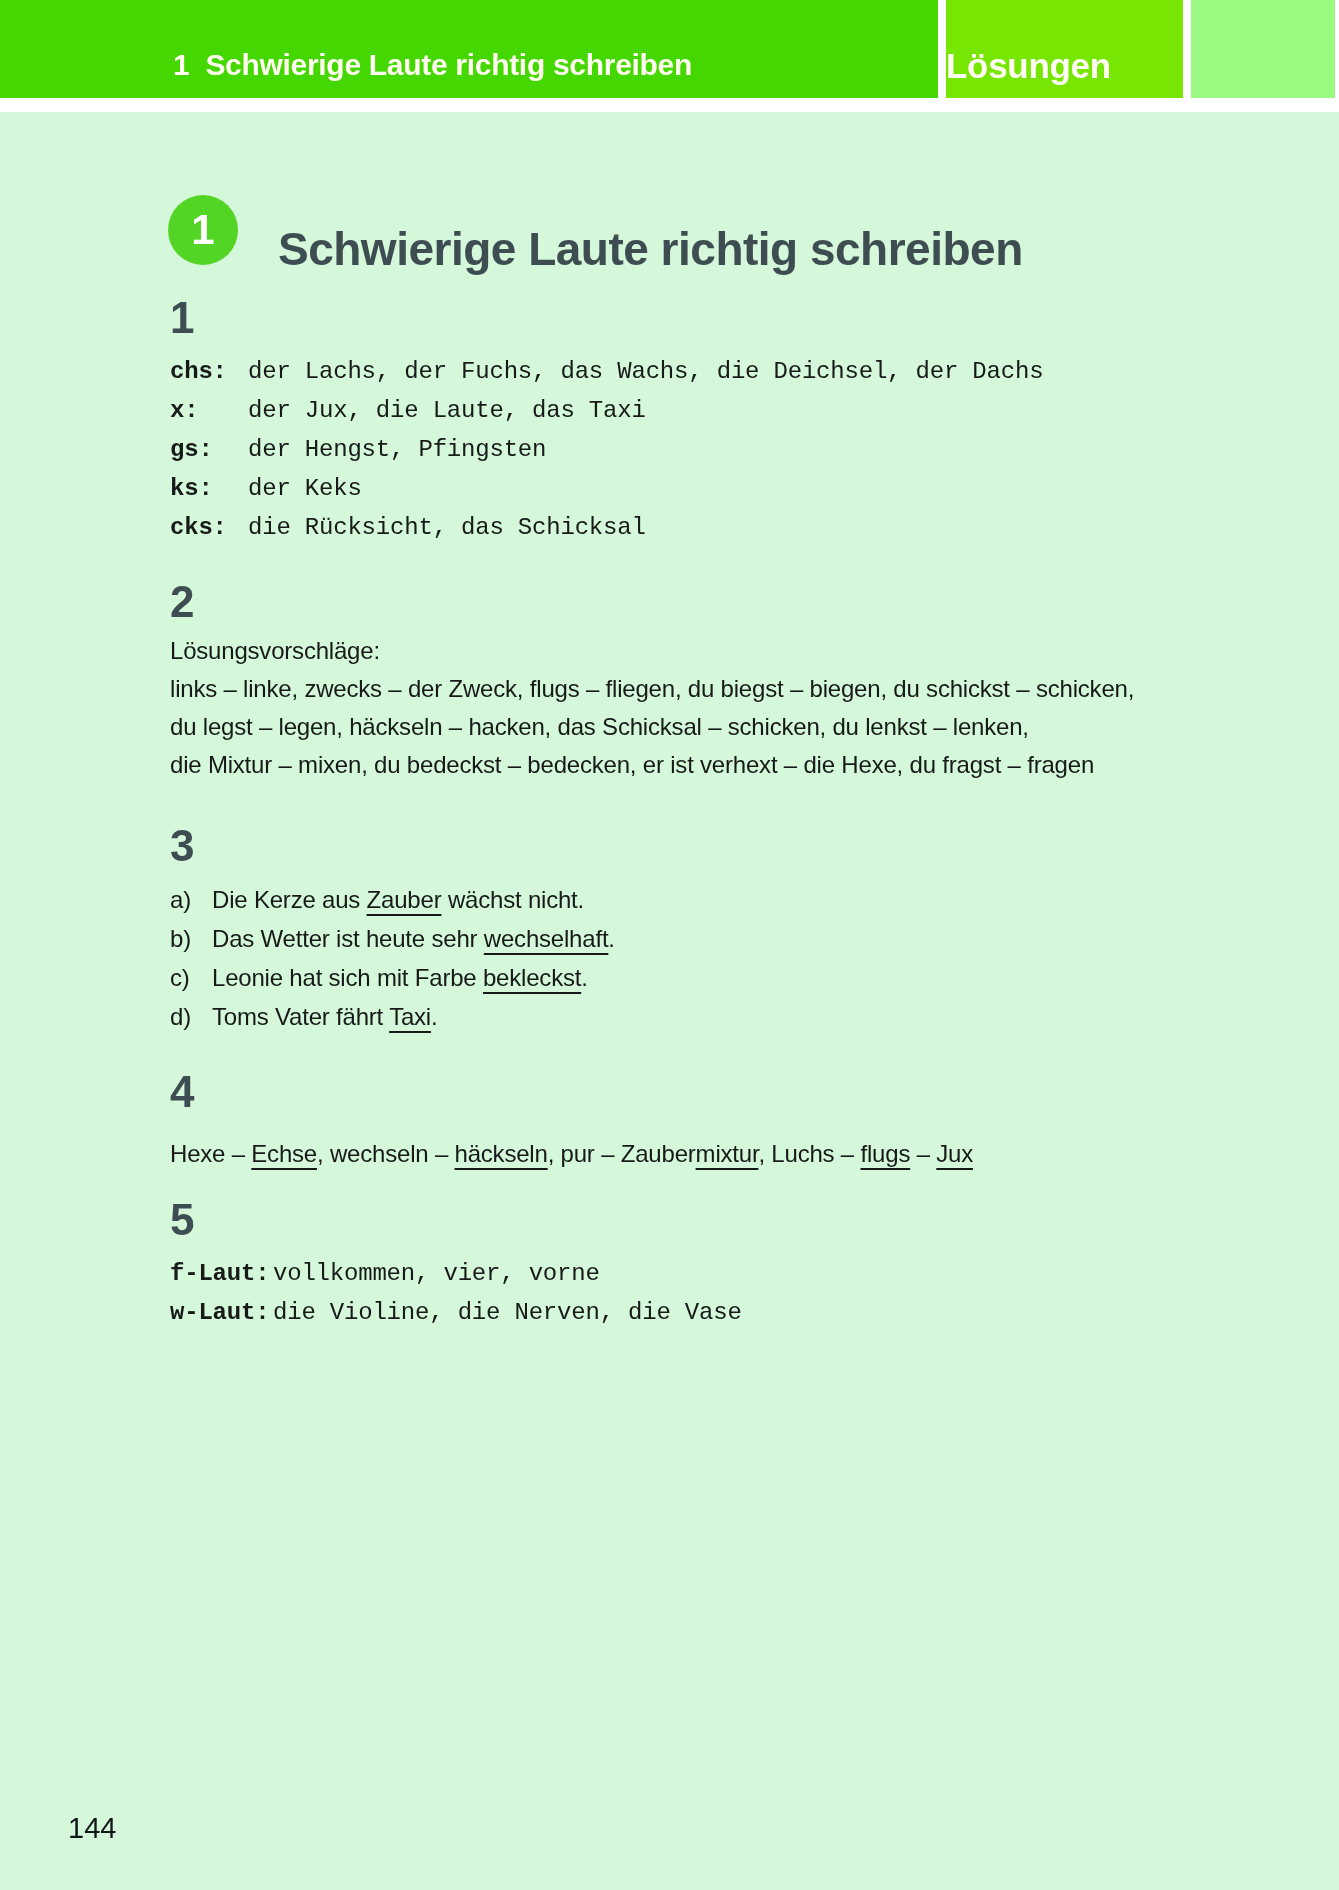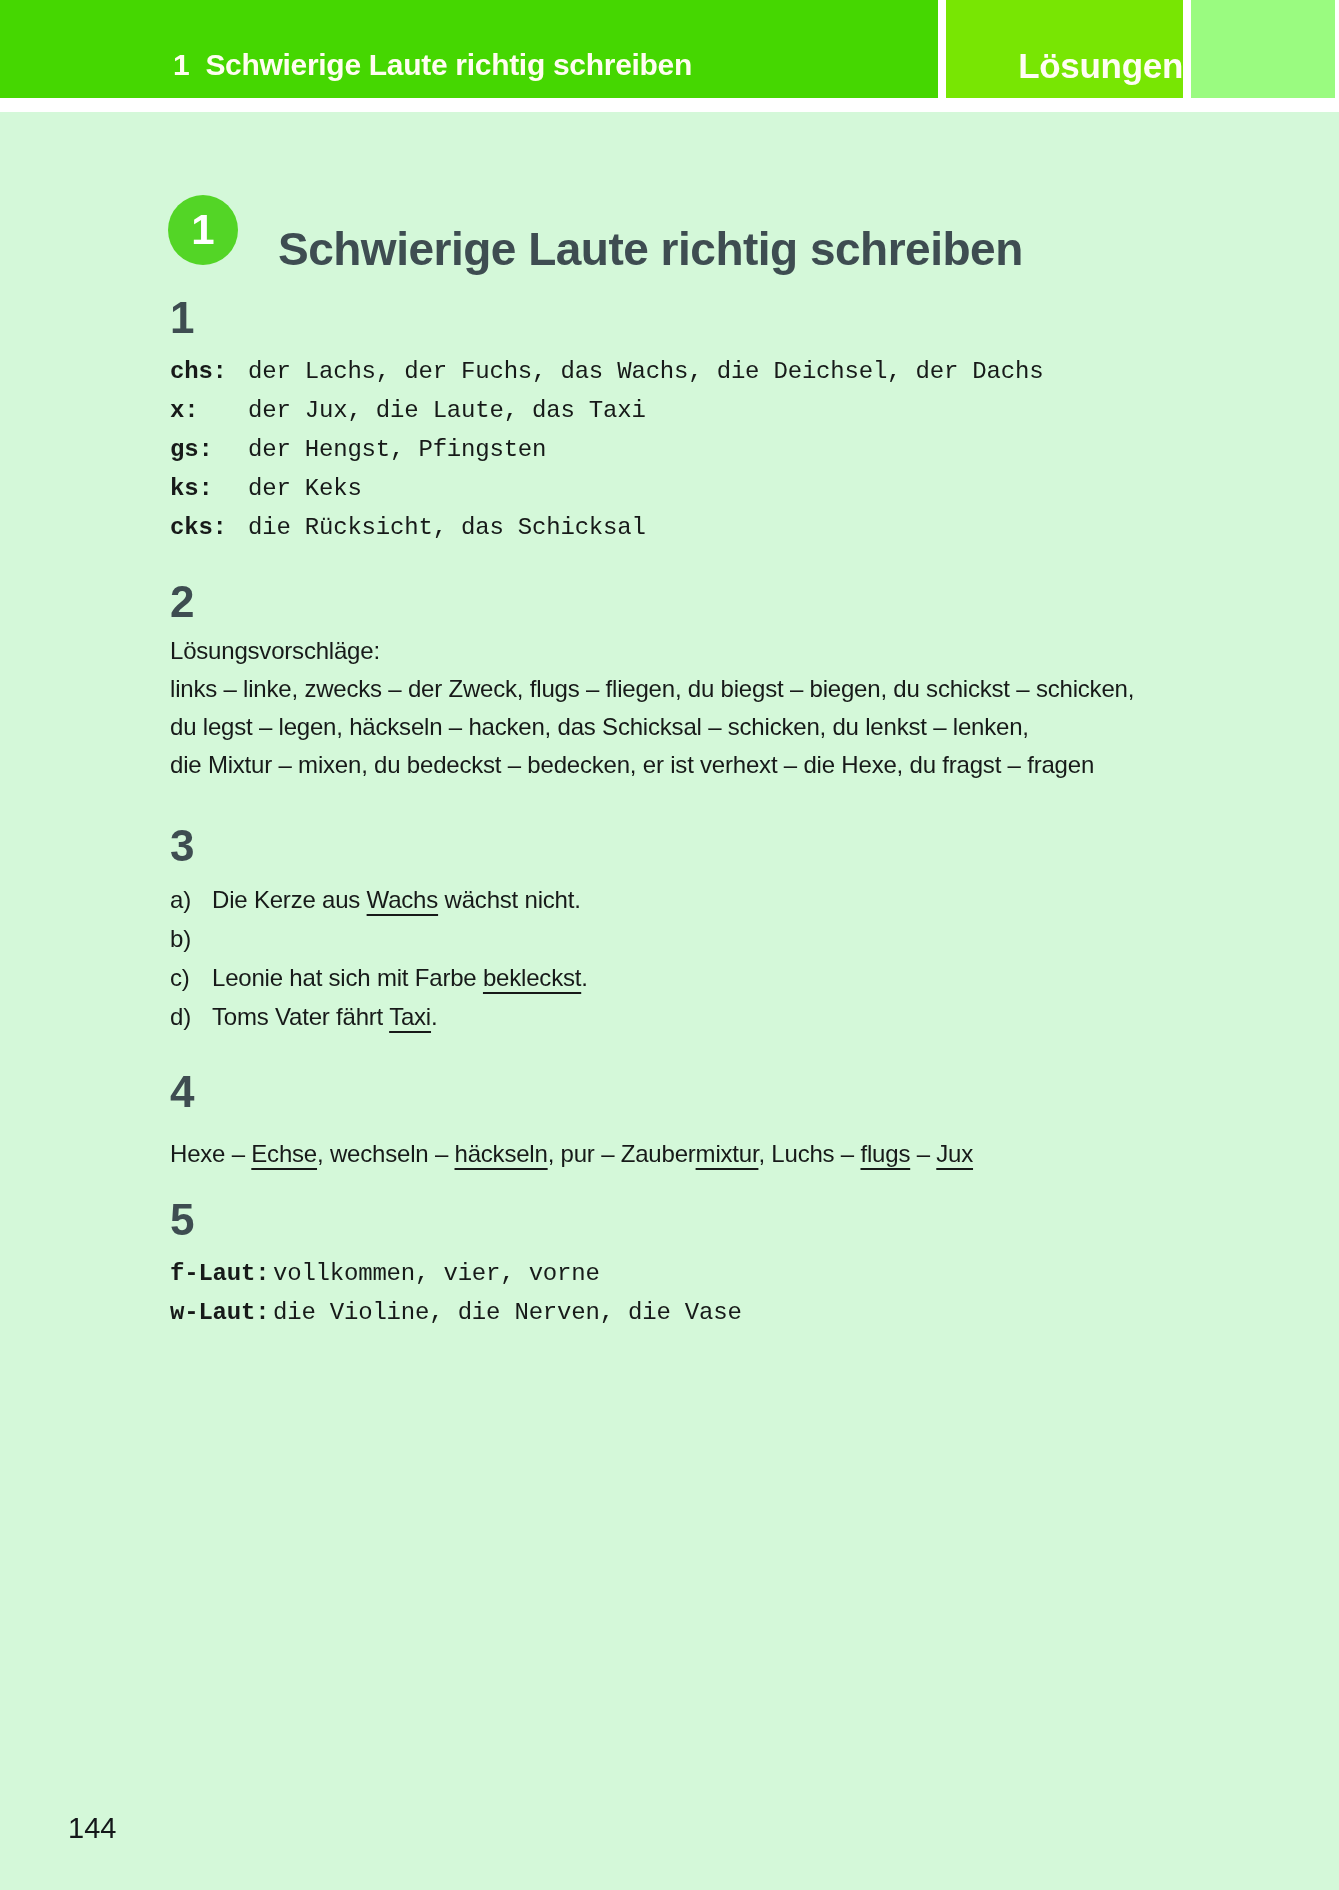--- a/index.html
+++ b/index.html
@@ -14,21 +14,21 @@
   
   .topbar-main{
     position:absolute;left:0;top:0;width:938px;height:98px;background:#45d701;
     display:flex;align-items:flex-end;padding:0 0 16px 173px;box-sizing:border-box;
     color:#fffdf0;
   }
   .ch-num{font-size:30px;font-weight:600;letter-spacing:-0.3px;}
   .ch-title{font-size:30px;font-weight:600;letter-spacing:-0.3px;margin-left:16px;}
   .topbar-tab{
     position:absolute;left:946px;top:0;width:237px;height:98px;background:#78e603;
-    display:flex;align-items:flex-end;justify-content:flex-end;padding-bottom:12px;box-sizing:border-box;
+    display:flex;align-items:flex-end;justify-content:flex-start;padding-bottom:12px;box-sizing:border-box;
   }
   .topbar-tab span{color:#fffdf4;font-size:35px;font-weight:bold;letter-spacing:-0.3px;}
   .topbar-accent{position:absolute;left:1191px;top:0;width:144px;height:98px;background:#9afb80;}
 
   
   .badge{
     position:absolute;left:168px;top:195px;width:70px;height:70px;border-radius:50%;
     background:#53d526;display:flex;align-items:center;justify-content:center;
   }
   .badge span{color:#ffffff;font-size:42px;font-weight:bold;line-height:1;}
@@ -124,24 +124,25 @@
       <div class="plain-line">du legst – legen, häckseln – hacken, das Schicksal – schicken, du lenkst – lenken,</div>
       <div class="plain-line">die Mixtur – mixen, du bedeckst – bedecken, er ist verhext – die Hexe, du fragst – fragen</div>
     </div>
   </section>
 
   <section class="sec sec-3">
     <div class="sec-num">3</div>
     <div class="items body-text">
       <div class="item-row">
         <span class="item-marker">a)</span>
-        <span class="item-text"><span>Die Kerze aus </span><span class="u">Wachs</span><span> wächst nicht.</span></span>
+        <span class="item-text"><span>Die Kerze aus </span><span class="u">Zauber</span><span> wächst nicht.</span></span>
       </div>
       <div class="item-row">
         <span class="item-marker">b)</span>
+        <span class="item-text"><span>Das Wetter ist heute sehr </span><span class="u">wechselhaft</span><span>.</span></span>
       </div>
       <div class="item-row">
         <span class="item-marker">c)</span>
         <span class="item-text"><span>Leonie hat sich mit Farbe </span><span class="u">bekleckst</span><span>.</span></span>
       </div>
       <div class="item-row">
         <span class="item-marker">d)</span>
         <span class="item-text"><span>Toms Vater fährt </span><span class="u">Taxi</span><span>.</span></span>
       </div>
     </div>

